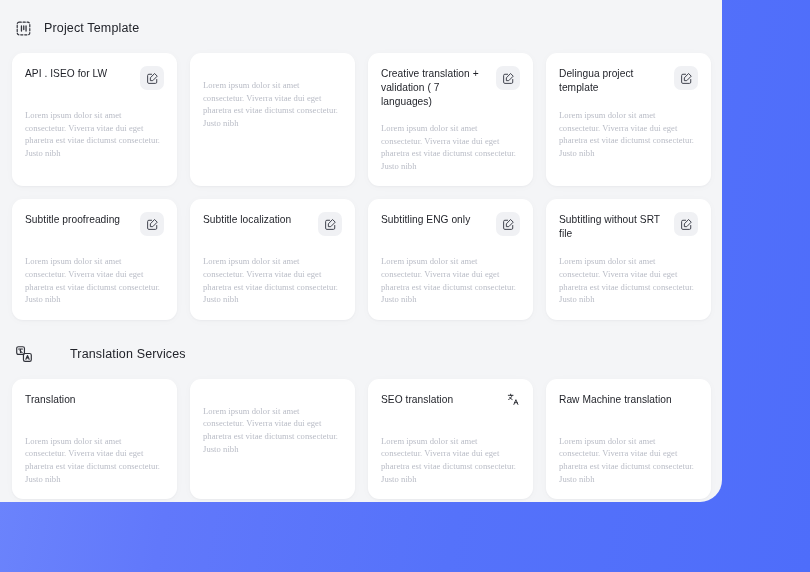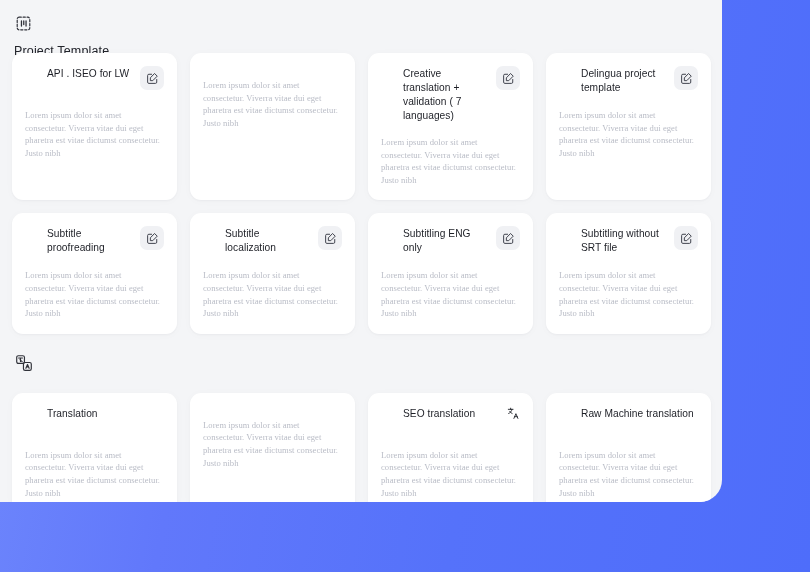--- a/index.html
+++ b/index.html
@@ -21,27 +21,26 @@
     height: 502px;
     background: #F4F5F7;
     border-bottom-right-radius: 22px;
     overflow: hidden;
   }
 
   .section { padding: 0 12px; }
 
   .section-header {
     display: flex;
-    align-items: flex-start;
+    align-items: center;
     gap: 11px;
     height: 28px;
     margin-top: 14px;
     margin-bottom: 11px;
     padding-left: 2px;
-    flex-direction: column;
   }
   .section-header .sec-icon {
     width: 19px; height: 19px;
     display: flex; align-items: center; justify-content: center;
     color: #30323A;
     flex: 0 0 auto;
   }
   .section-title {
     font-size: 12.5px;
     color: #22242B;
@@ -72,21 +71,20 @@
     gap: 6px;
     min-height: 30px;
   }
   .card-title {
     font-size: 10.2px;
     line-height: 14px;
     color: #1D1F26;
     letter-spacing: .05px;
     flex: 1 1 auto;
     padding-top: 1px;
-    margin-left: 22px;
   }
   .card-desc {
     font-size: 8.6px;
     line-height: 12.6px;
     color: #B9BCC6;
     margin-top: 13px;
     letter-spacing: .04px;
     font-family: Liberation Serif, serif;
   }
 

